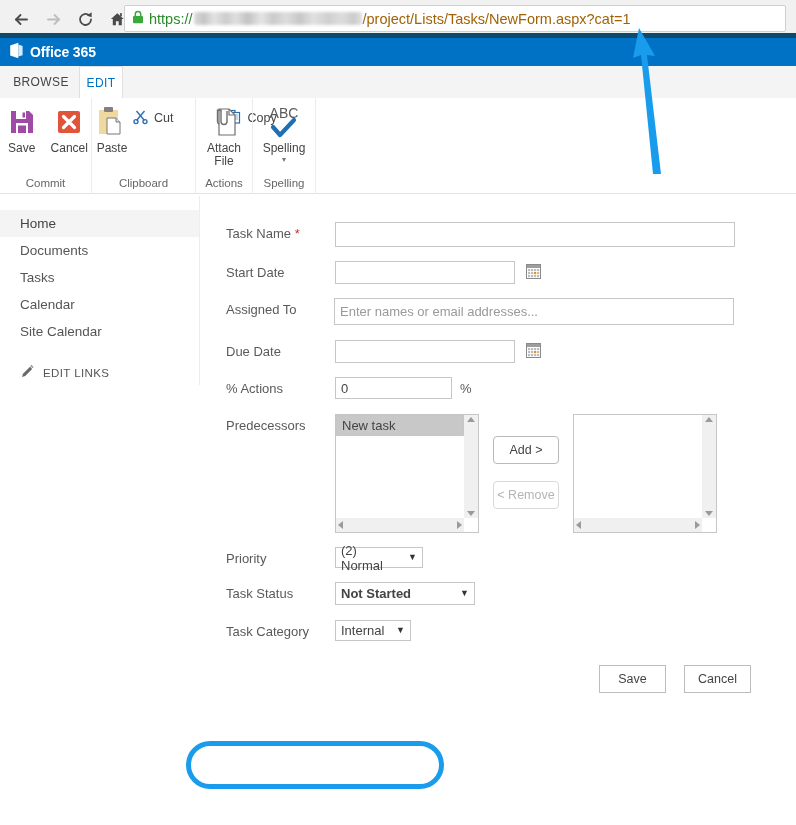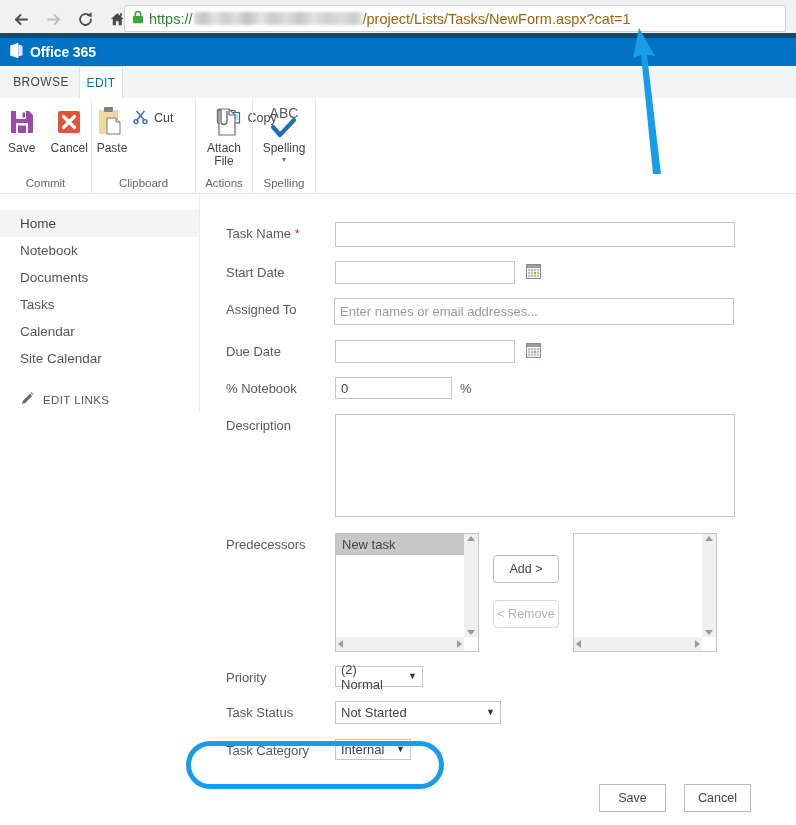--- a/index.html
+++ b/index.html
@@ -409,21 +409,21 @@
     position: relative;
   }
   .sel .caret {
     margin-left: auto;
     padding-left: 8px;
     font-size: 9px;
     color: #333333;
     line-height: 9px;
   }
   .sel.priority { width: 88px; }
-  .sel.status { width: 166px; height: 23px; }
+  .sel.status { width: 140px; height: 23px; font-weight: bold; }
   .sel.category { width: 76px; }
 
   
   .form-actions {
     display: flex;
     justify-content: flex-end;
     gap: 18px;
     padding-right: 45px;
     margin-top: 24px;
   }
@@ -642,21 +642,20 @@
           <span class="rbn-drop-arrow">▾</span>
         </div>
       </div>
       <div class="rbn-label">Spelling</div>
     </div>
   </div>
 </div>
 
 <div class="quicklaunch">
   <div class="ql-item selected">Home</div>
-  <div class="ql-item">Notebook</div>
   <div class="ql-item">Documents</div>
   <div class="ql-item">Tasks</div>
   <div class="ql-item">Calendar</div>
   <div class="ql-item">Site Calendar</div>
   <div class="ql-edit-links">
     <span>
       <svg width="15" height="15" viewBox="0 0 15 15">
           <path d="M2 13l1-3.2 7-7 2.2 2.2-7 7z" fill="#6a6a6a"></path>
           <path d="M10.2 2l1.2-1.2 2.2 2.2-1.2 1.2z" fill="#9a9a9a"></path>
         </svg>
@@ -729,33 +728,27 @@
               <rect x="8" y="11" width="2.2" height="2.2"></rect>
               <rect x="11" y="11" width="2.2" height="2.2"></rect>
             </g>
             <rect x="8" y="8" width="2.2" height="2.2" fill="#e8900a"></rect>
           </svg>
       </span>
     </div>
   </div>
 
   <div class="frow" style="margin-bottom:15px;">
-    <div class="flabel">% Notebook</div>
+    <div class="flabel">% Actions</div>
     <div class="fctrl">
       <input class="txt" type="text" style="width: 117px; height: 22px;" value="0">
       <span class="pct-sign">%</span>
     </div>
   </div>
 
-  <div class="frow" style="margin-bottom:16px;">
-    <div class="flabel">Description</div>
-    <div class="fctrl">
-      <textarea class="txt" style="width: 400px; height: 103px;"></textarea>
-    </div>
-  </div>
 
   <div class="frow" style="margin-bottom:14px;">
     <div class="flabel">Predecessors</div>
     <div class="fctrl">
 
       <div class="lb-wrap">
         <div class="lb-inner">
           <div class="lb-opt sel">New task</div>
         </div>
         <div class="sb-v">

